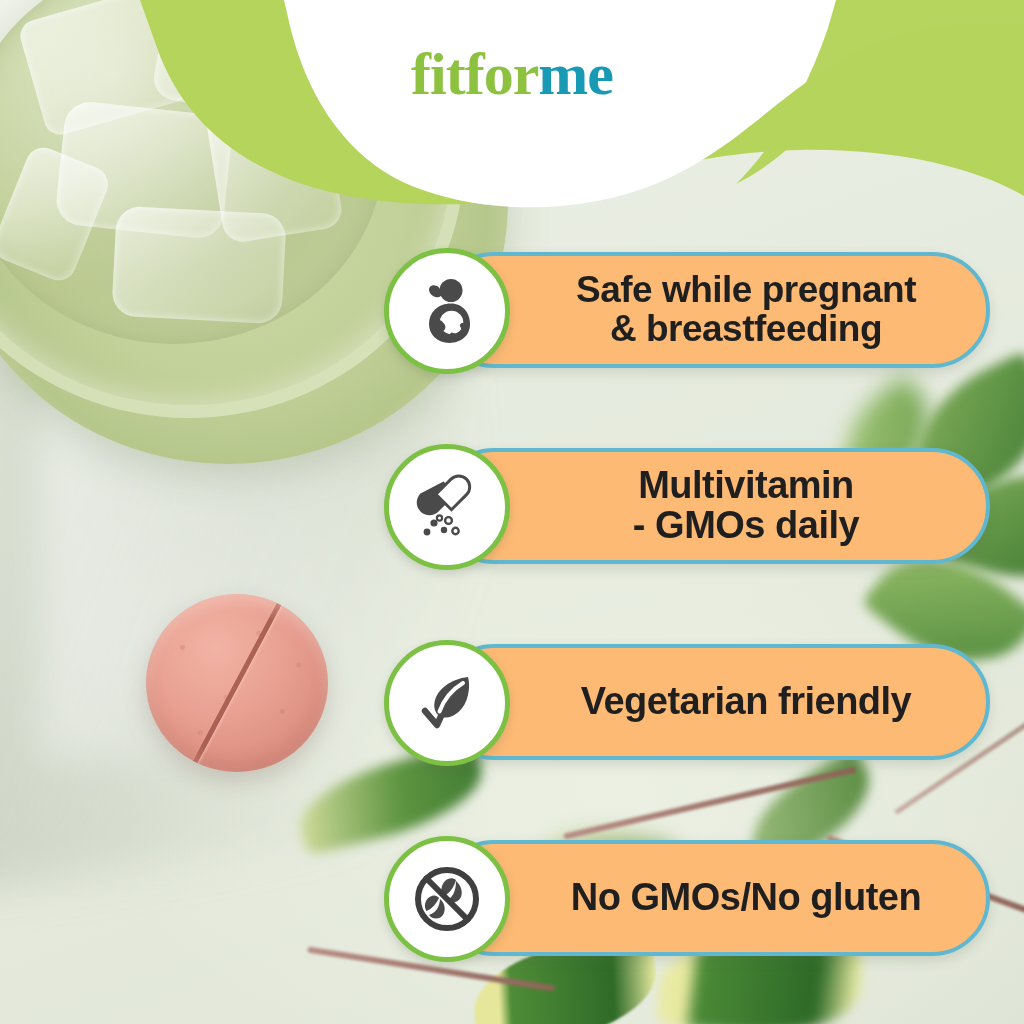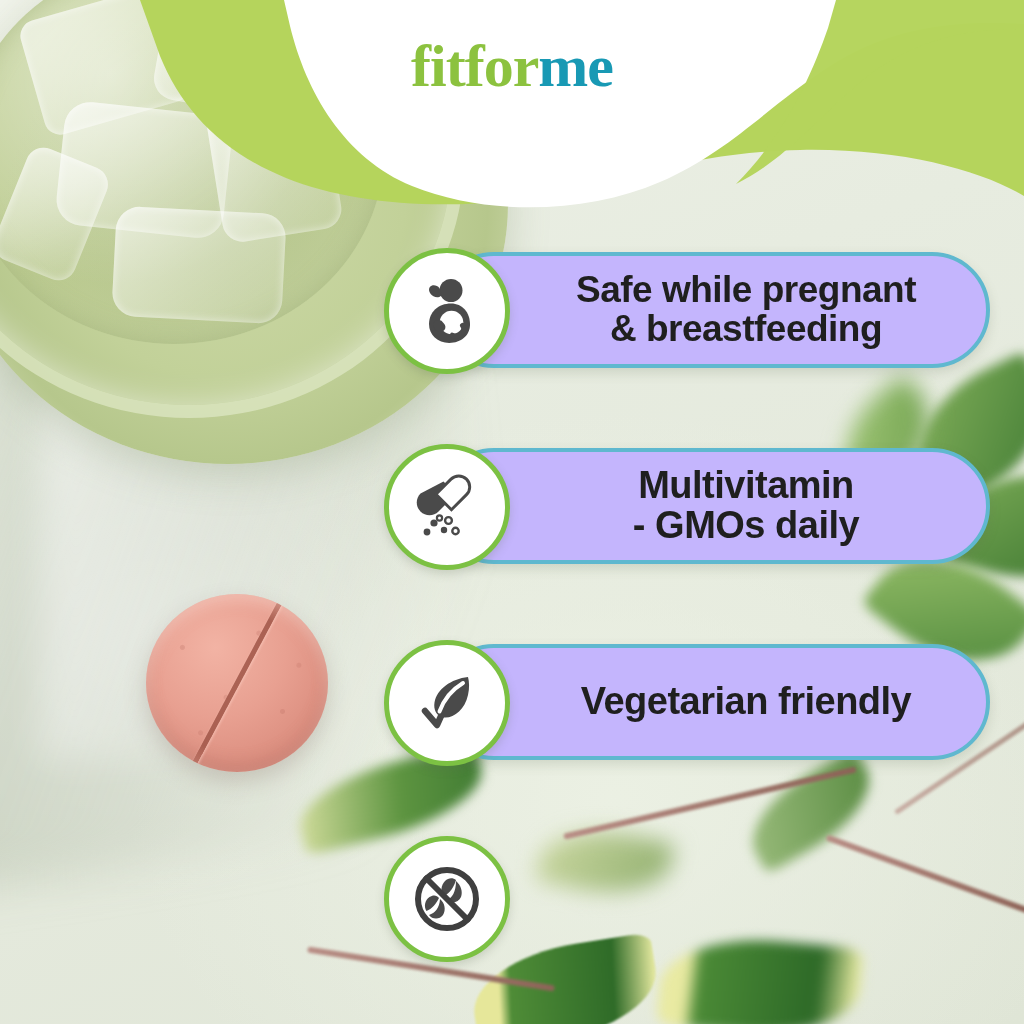--- a/index.html
+++ b/index.html
@@ -60,21 +60,21 @@
   .ice.c{left:96px;top:150px;width:168px;height:124px;transform:rotate(6deg);border-radius:26px;}
   .ice.d{left:250px;top:138px;width:120px;height:140px;transform:rotate(-9deg);border-radius:20px;}
   .ice.e{left:150px;top:252px;width:170px;height:110px;transform:rotate(3deg);border-radius:24px;}
   .ice.f{left:44px;top:196px;width:86px;height:120px;transform:rotate(22deg);border-radius:18px;}
 
   
   .header-band{position:absolute;left:0;top:0;width:1024px;height:260px;}
 
   
   .logo{
-    position:absolute;left:0;top:36px;width:1024px;text-align:center;
+    position:absolute;left:0;top:44px;width:1024px;text-align:center;
     font-family:"Liberation Serif", serif;
     font-weight:700;font-size:60px;letter-spacing:-1px;line-height:1;
     white-space:nowrap;
   }
   .logo .part-green{color:#8cc23f;}
   .logo .part-blue{color:#1899b4;}
 
   
   .tablet{
     position:absolute;left:146px;top:594px;width:182px;height:178px;border-radius:50%;
@@ -102,21 +102,21 @@
   
   .leaf{position:absolute;border-radius:72% 8% 72% 8%;filter:blur(1.2px);}
   .leaf.blurry{filter:blur(6px);}
   .leaf.blurrier{filter:blur(11px);}
   .stem{position:absolute;background:linear-gradient(90deg,#b98e86,#8d6357);border-radius:3px;filter:blur(1.4px);}
 
   
   .pill{
     position:absolute;
     height:var(--h);
-    background:#c4b5fd;
+    background:#fdba74;
     border:4px solid #5fb8cf;
     border-radius:999px;
     box-shadow:0 5px 12px rgba(90,105,80,.18);
     display:flex;align-items:center;
   }
   .pill-text{
     color:#1f1f1f;
     font-weight:700;
     font-family:"Liberation Sans", sans-serif;
     line-height:1.05;
@@ -237,20 +237,23 @@
   <div class="icon-badge" style="--bx:384px;--by:640px;--bs:116px;">
     <svg width="72" height="72" viewBox="0 0 72 72" aria-hidden="true">
       <g fill="none" stroke="#4a4a4a" stroke-width="6.5" stroke-linecap="round" stroke-linejoin="round">
         <path d="M14 44 L26 58 L35 38"></path>
       </g>
       <path d="M57 10 C40 12 26 22 23.5 35.5 C22.3 42.5 25.5 48.5 30.5 50 C40.5 53 53.5 44 57 28 C58.7 20.5 58.2 14.5 57 10 Z" fill="#4a4a4a"></path>
       <path d="M52 16 C42 22 33 32 28.5 44.5" fill="none" stroke="#ffffff" stroke-width="4" stroke-linecap="round"></path>
     </svg>
   </div>
 
+  <div class="pill" style="--h:108px;left:436px;top:840px;width:546px;">
+    <div class="pill-text" style="font-size:38px;">No GMOs/No gluten</div>
+  </div>
   <div class="icon-badge" style="--bx:384px;--by:836px;--bs:116px;">
     <svg width="76" height="76" viewBox="0 0 76 76" aria-hidden="true">
       <g>
         <path d="M47 20 C52 24 54 31 52 36 C49.5 42 42 43 38 39 C43 37 47 31 47 20 Z" fill="#4a4a4a"></path>
         <path d="M47 19 C45 26 41 32 35 35 C31 31 32 24 36 20 C39.5 16.5 44 16.5 47 19 Z" fill="#4a4a4a"></path>
         <path d="M31 38 C36 42 37 49 34 54 C30.5 59 23 58.5 20 54 C26 52 30.5 47 31 38 Z" fill="#4a4a4a"></path>
         <path d="M30 37 C27 43 23 48 17.5 50 C14.5 45.5 16 39 20.5 36 C24 33.5 28 34 30 37 Z" fill="#4a4a4a"></path>
         <circle cx="38" cy="38" r="29" fill="none" stroke="#3f3f3f" stroke-width="6"></circle>
         <line x1="17.5" y1="17.5" x2="58.5" y2="58.5" stroke="#3f3f3f" stroke-width="6" stroke-linecap="round"></line>
       </g>

